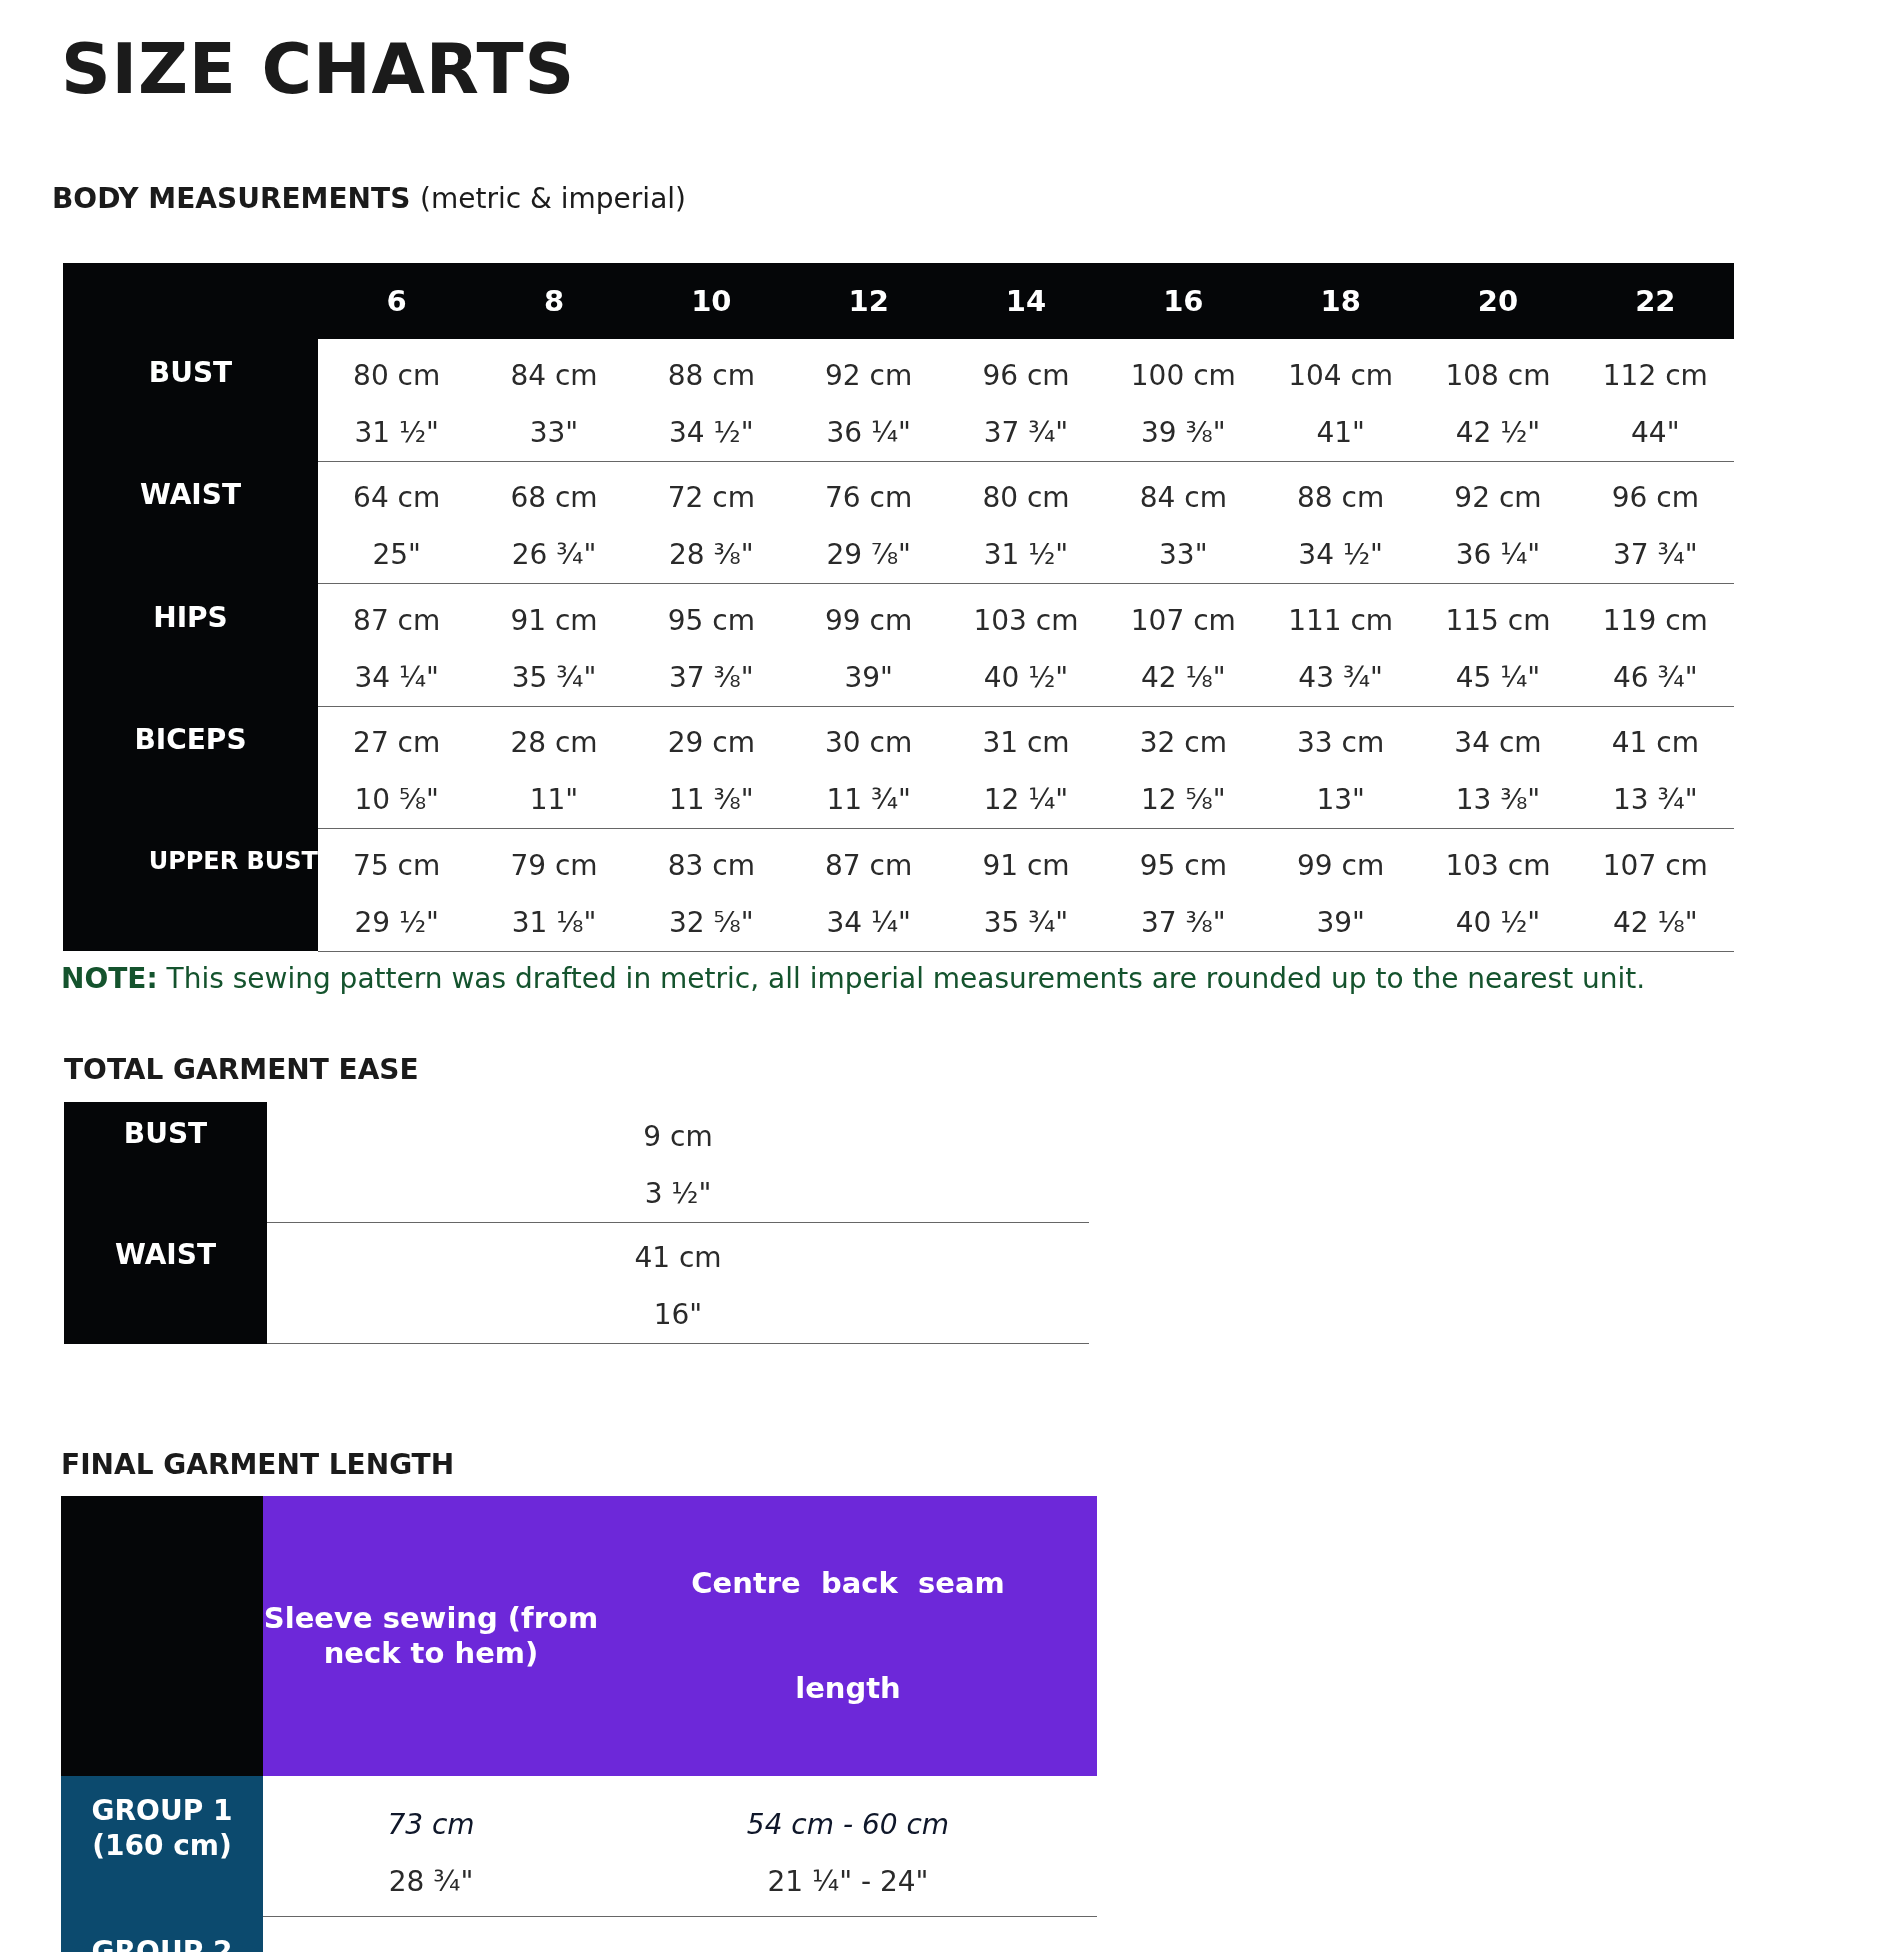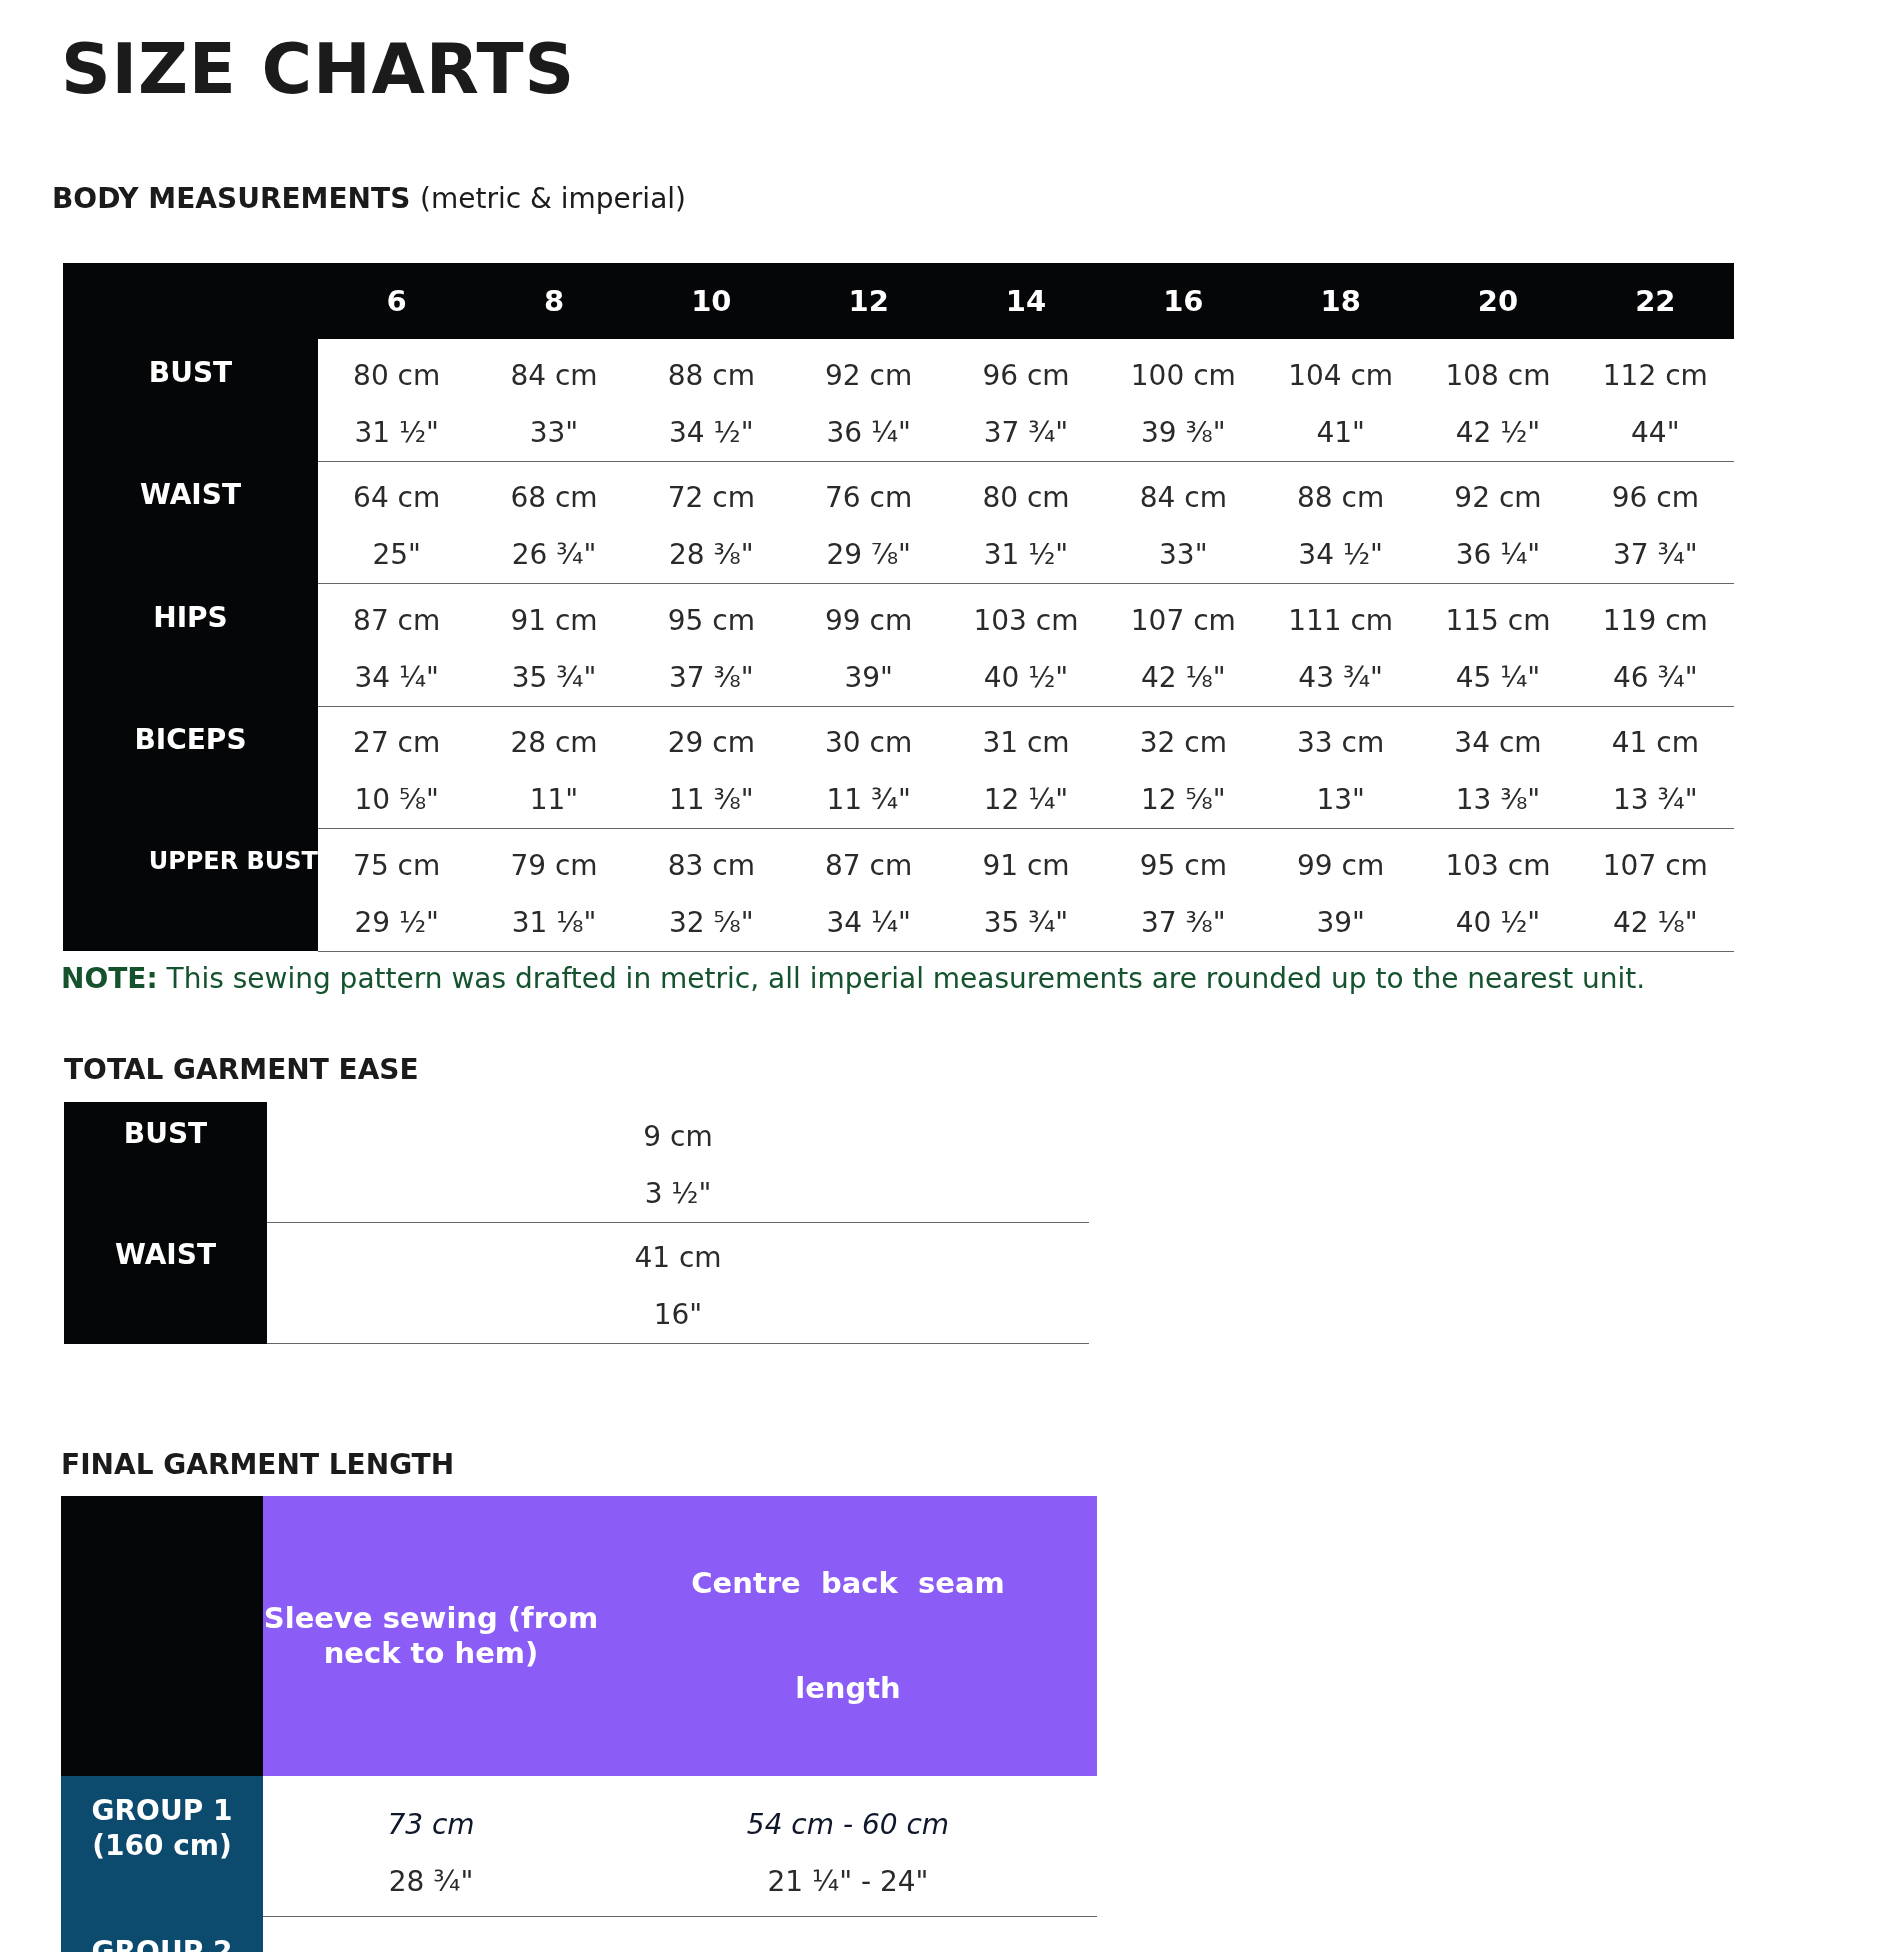--- a/index.html
+++ b/index.html
@@ -20,21 +20,21 @@
   #body-table .imperial { height:57px; font-size:28px; color:#2a2a2a; vertical-align:middle; border-bottom:1.5px solid #666; }
   .note { position:absolute; left:53px; top:954px; font-size:28px; color:#14532d; margin:8px; white-space:nowrap; }
   .note b { font-weight:bold; }
   
   #ease-table { left:64px; top:1102px; width:1025px; }
   #ease-table .label { background:#050608; color:#fff; font-weight:bold; font-size:28px; vertical-align:top; padding-top:15.3px; width:203px; }
   #ease-table .metric { height:57px; font-size:28px; color:#2a2a2a; padding-top:6.1px; }
   #ease-table .imperial { height:57px; font-size:28px; color:#2a2a2a; border-bottom:1.5px solid #666; }
   
   #length-table { left:61px; top:1496px; width:1036px; }
-  #length-table thead th { background:#8b5cf6; color:#fff; height:104px; font-size:29px; font-weight:bold; line-height:35px; }
+  #length-table thead th { background:#6d28d9; color:#fff; height:104px; font-size:29px; font-weight:bold; line-height:35px; }
   #length-table thead th.corner { background:#050608; width:202px; }
   #length-table thead th.col-sleeve { width:336px; }
   #length-table .label { background:#0c4a6e; color:#fff; font-weight:bold; font-size:28px; line-height:35px; vertical-align:top; padding-top:17px; }
   #length-table .metric { height:65px; font-size:28px; color:#0f172a; vertical-align:bottom; padding-bottom:6.1px;font-style:italic; }
   #length-table .imperial { height:69px; font-size:28px; color:#2a2a2a; vertical-align:middle; border-bottom:1.5px solid #666; }
   .line { display:block; }
 </style>
 </head>
 <body>
 

